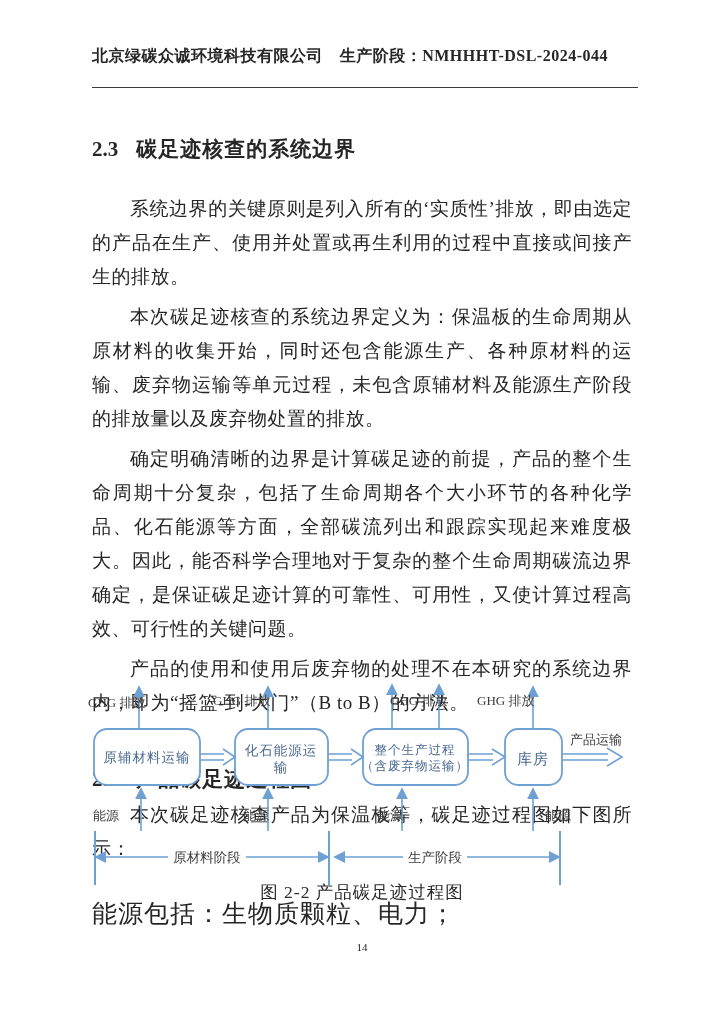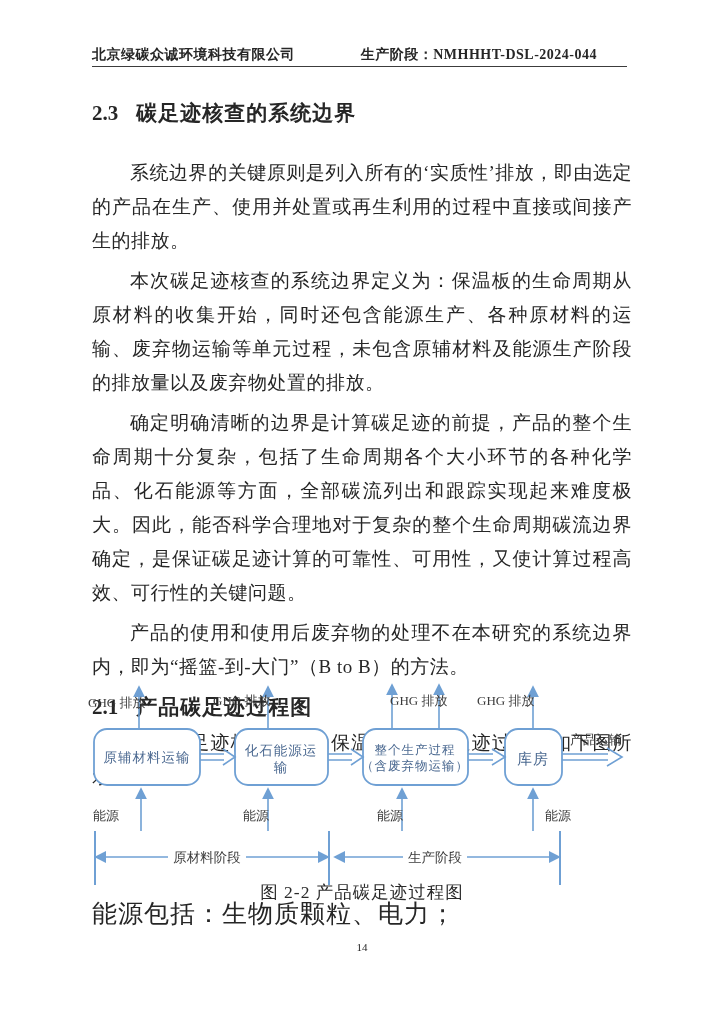--- a/index.html
+++ b/index.html
@@ -9,47 +9,47 @@
     width: 724px;
     height: 1024px;
     background: #ffffff;
     font-family: "Liberation Serif", "DejaVu Serif", serif;
     color: var(--text, #262626);
     overflow: hidden;
   }
   .header {
     position: absolute;
     left: 92px;
-    right: 97px;
+    right: 86px;
     top: 46px;
     display: flex;
     justify-content: space-between;
     align-items: flex-end;
     border-bottom: 1.5px solid #3c3c3c;
-    padding-bottom: 2px;
-    font-size: 14px;
+    padding-bottom: 20px;
+    font-size: 16px;
     font-weight: 700;
     letter-spacing: 0.5px;
   }
   .header .file-no { padding-right: 30px; }
   .content {
     position: absolute;
     left: 92px;
     right: 92px;
     top: 88px;
   }
   h2.section-heading {
     font-size: 21px;
     font-weight: 700;
     line-height: 26px;
     letter-spacing: 1px;
   }
   h2#sec23 { margin-top: 12px; }
   h2#sec24 { margin-top: 10px; }
-  .section-num { display: inline-block; margin-right: 18px; letter-spacing: 0; }
+  .section-num { display: inline-block; margin-right: 18px; letter-spacing: 0; margin-top: 36px; }
   p.body-p {
     font-size: 19px;
     line-height: 34px;
     text-align: justify;
     text-indent: 2em;
     margin-top: 6px;
     letter-spacing: 0.5px;
   }
   p.body-p.first { margin-top: 30px; }
   .diagram {

